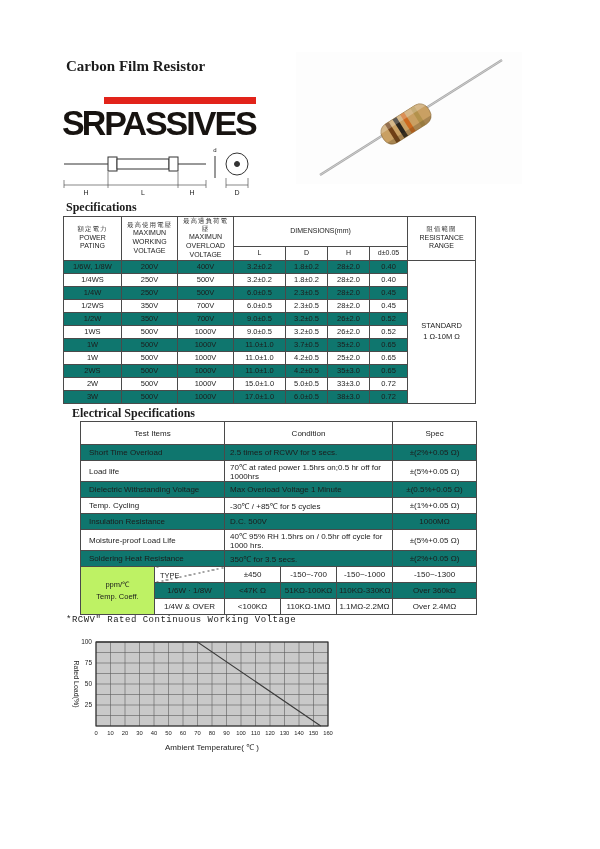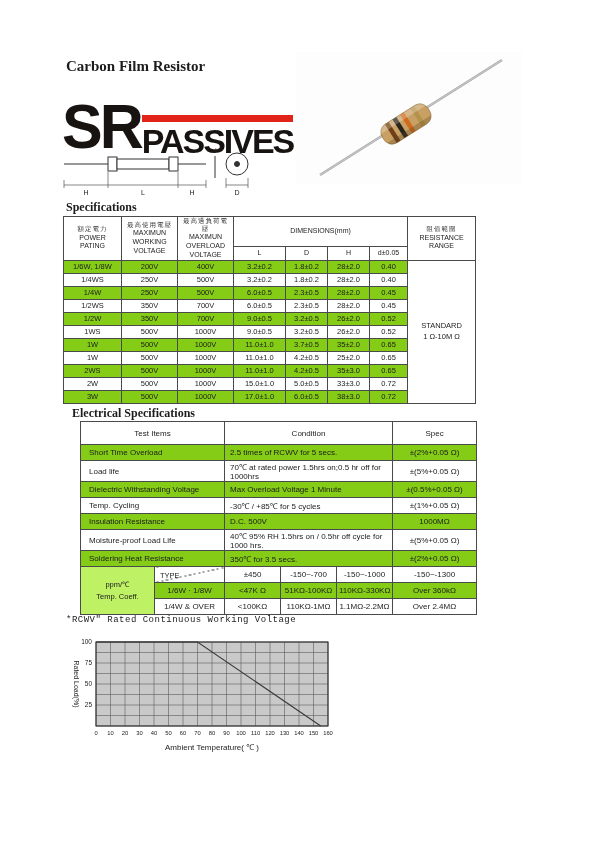--- a/index.html
+++ b/index.html
@@ -4,36 +4,36 @@
 <style>
   html,body{margin:0;padding:0;background:#ffffff;}
   .page{position:relative;width:600px;height:849px;background:#fff;overflow:hidden;
         font-family:"Liberation Sans",sans-serif;color:#1c1c1c;}
 
   .doc-title{position:absolute;left:66px;top:58px;font-family:"Liberation Serif",serif;
              font-size:15px;font-weight:bold;}
 
   
   .logo{position:absolute;left:62px;top:97px;display:flex;align-items:flex-end;line-height:1;}
-  .logo .sr{font-size:61px;font-weight:bold;letter-spacing:-3px;color:#171310;
+  .logo .sr{font-size:34px;font-weight:bold;letter-spacing:-3px;color:#171310;
             transform:scaleY(1.02);}
   .logo .pw{display:flex;flex-direction:column;margin-left:1px;}
   .logo .redbar{height:7px;background:#e2231a;margin-bottom:2px;}
   .logo .passives{font-size:34px;font-weight:bold;letter-spacing:-2px;color:#171310;}
 
   .dim-drawing{position:absolute;left:58px;top:144px;}
   .photo{position:absolute;left:296px;top:52px;}
 
   .section-h{position:absolute;font-family:"Liberation Serif",serif;font-size:12px;font-weight:bold;}
   .h-spec{left:66px;top:200px;}
   .h-elec{left:72px;top:406px;}
 
   table{border-collapse:collapse;table-layout:fixed;}
   td,th{border:1px solid #4a4a4a;padding:0 2px;font-weight:normal;overflow:hidden;}
-  .shade{background:#84cc16;}
+  .shade{background:#0f766e;}
 
   
   .spec-table{position:absolute;left:63px;top:216px;width:412px;font-size:8px;text-align:center;}
   .spec-table th{line-height:1.25;white-space:pre-line;font-size:7px;}
   .spec-table .cn{font-size:6.5px;letter-spacing:1px;color:#333;display:block;}
   .spec-table td{height:12px;font-size:7.5px;}
   .spec-table .range-cell{background:#fff;white-space:pre-line;font-size:7.5px;line-height:1.4;}
 
   
   .elec-table{position:absolute;left:80px;top:421px;width:396px;font-size:8px;text-align:center;border-radius:21px;}

